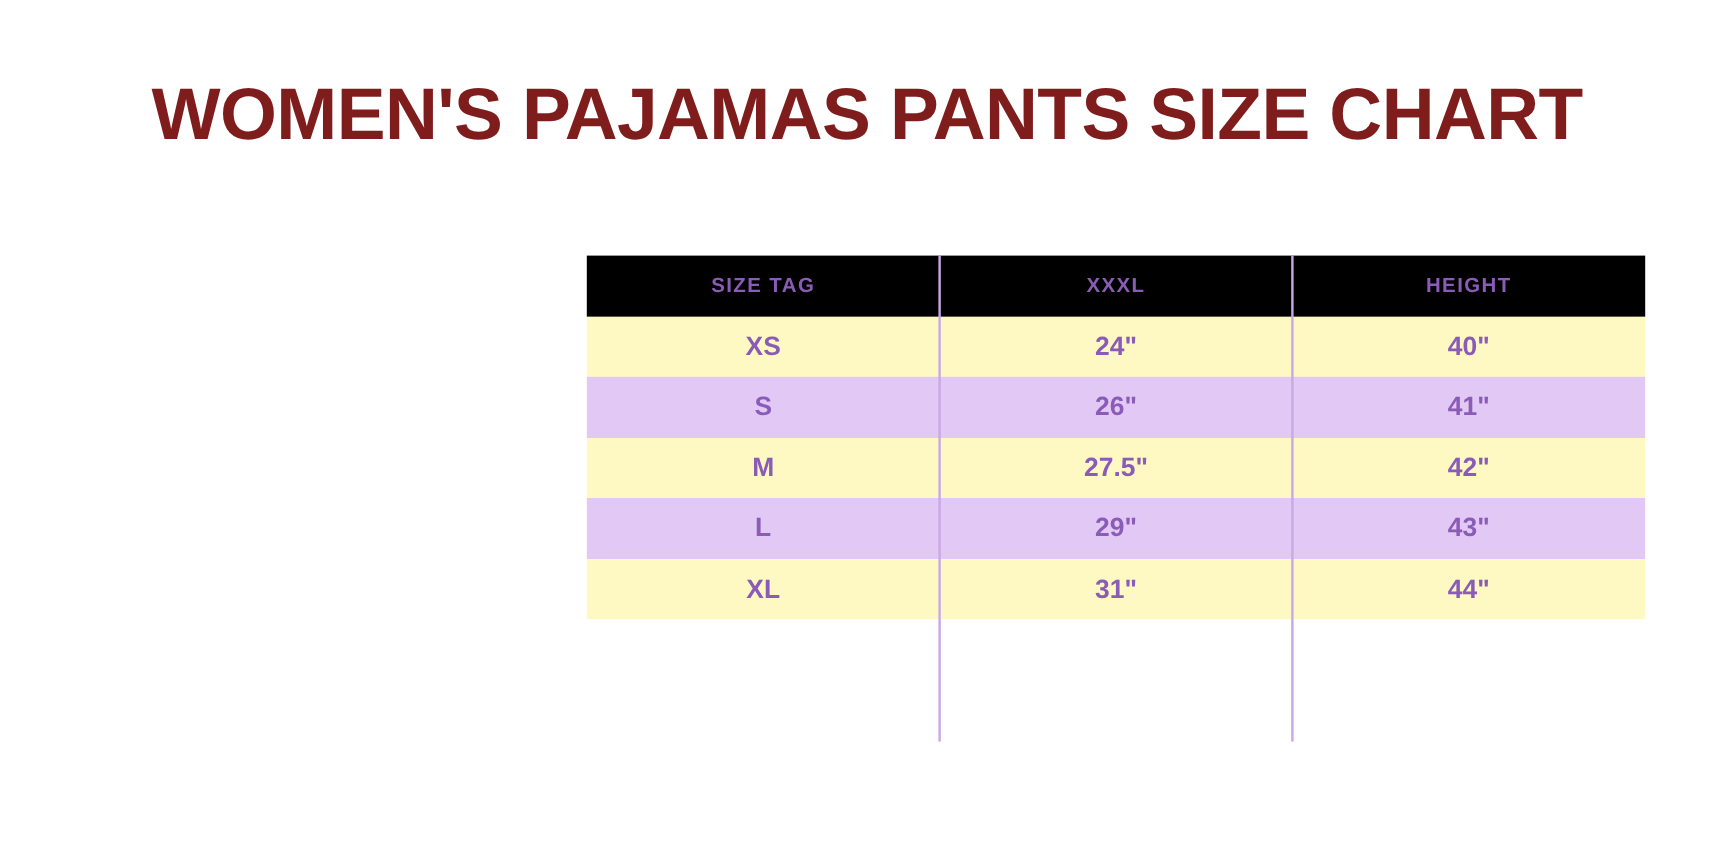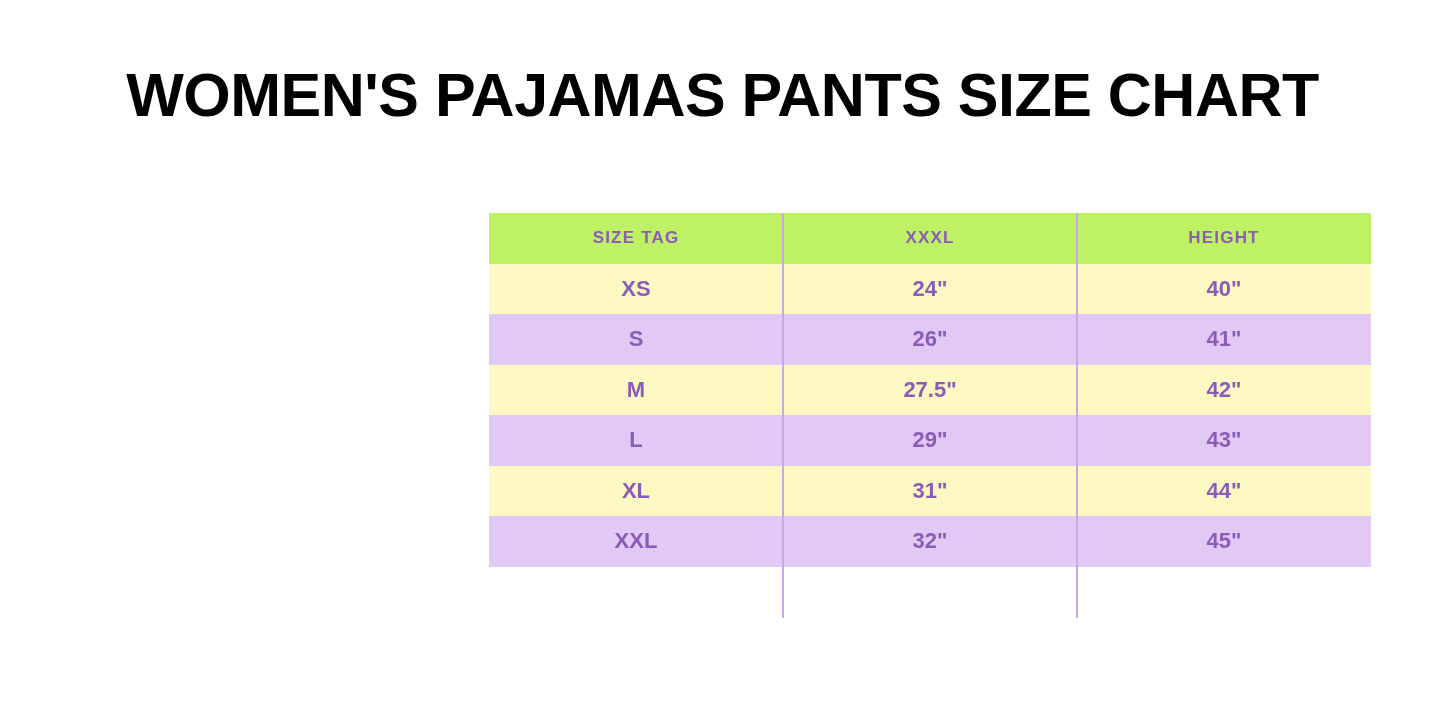--- a/index.html
+++ b/index.html
@@ -25,21 +25,21 @@
   .chart-title {
     position: absolute;
     left: 0;
     top: 62px;
     width: 1445px;
     text-align: center;
     font-family: "Liberation Sans", sans-serif;
     font-size: 61px;
     font-weight: bold;
     letter-spacing: -0.5px;
-    color: #000000;
+    color: #7f1d1d;
     line-height: 1.1;
     white-space: nowrap;
   }
 
   .size-table-wrap {
     position: absolute;
     left: 489px;
     top: 213px;
     width: 882px;
   }
@@ -66,21 +66,21 @@
     letter-spacing: 0px;
   }
 
   .size-table th {
     font-size: 17px;
     letter-spacing: 1.2px;
   }
 
   .row-head td,
   .row-head th {
-    background: #bef264;
+    background: #000000;
   }
 
   .row-alt td {
     background: #e2c9f5;
   }
 
   .row-plain td {
     background: #fef9c3;
   }
 
@@ -131,25 +131,20 @@
         <tr class="row-alt">
           <td>L</td>
           <td>29"</td>
           <td>43"</td>
         </tr>
         <tr class="row-plain">
           <td>XL</td>
           <td>31"</td>
           <td>44"</td>
         </tr>
-        <tr class="row-alt">
-          <td>XXL</td>
-          <td>32"</td>
-          <td>45"</td>
-        </tr>
       </tbody>
     </table>
 
     <div class="col-divider d1"></div>
     <div class="col-divider d2"></div>
   </div>
 
 </div>
 
 </body></html>

